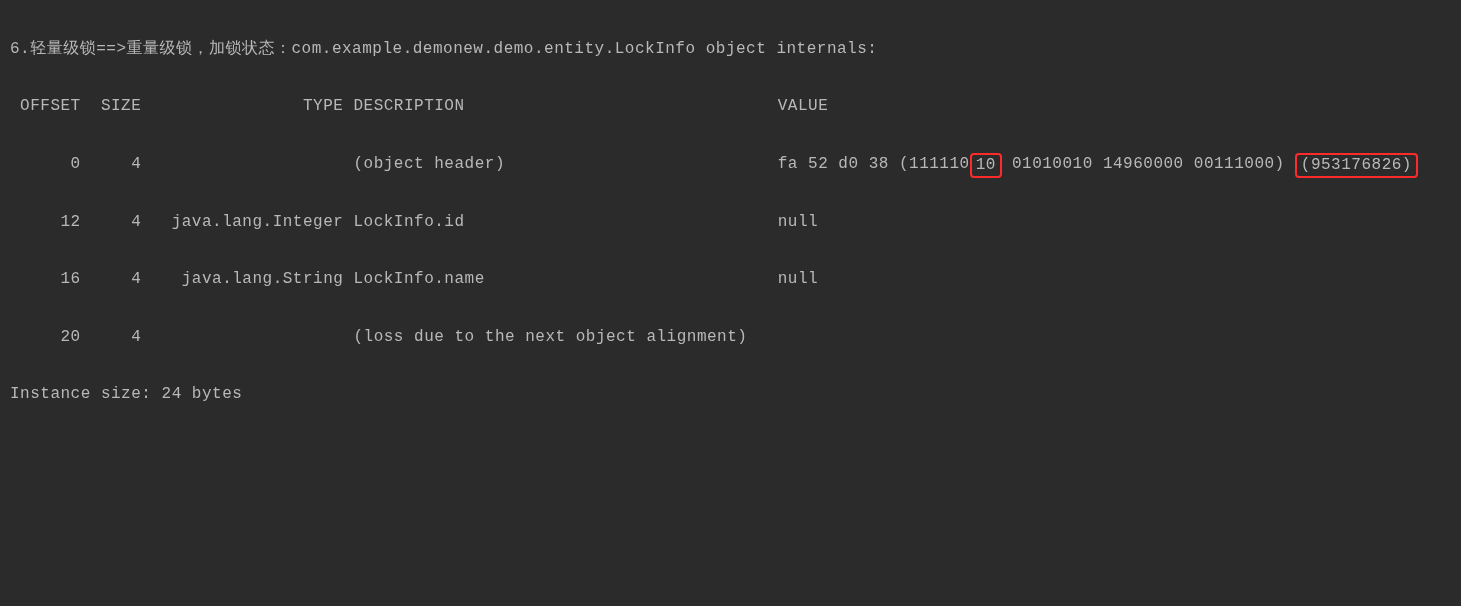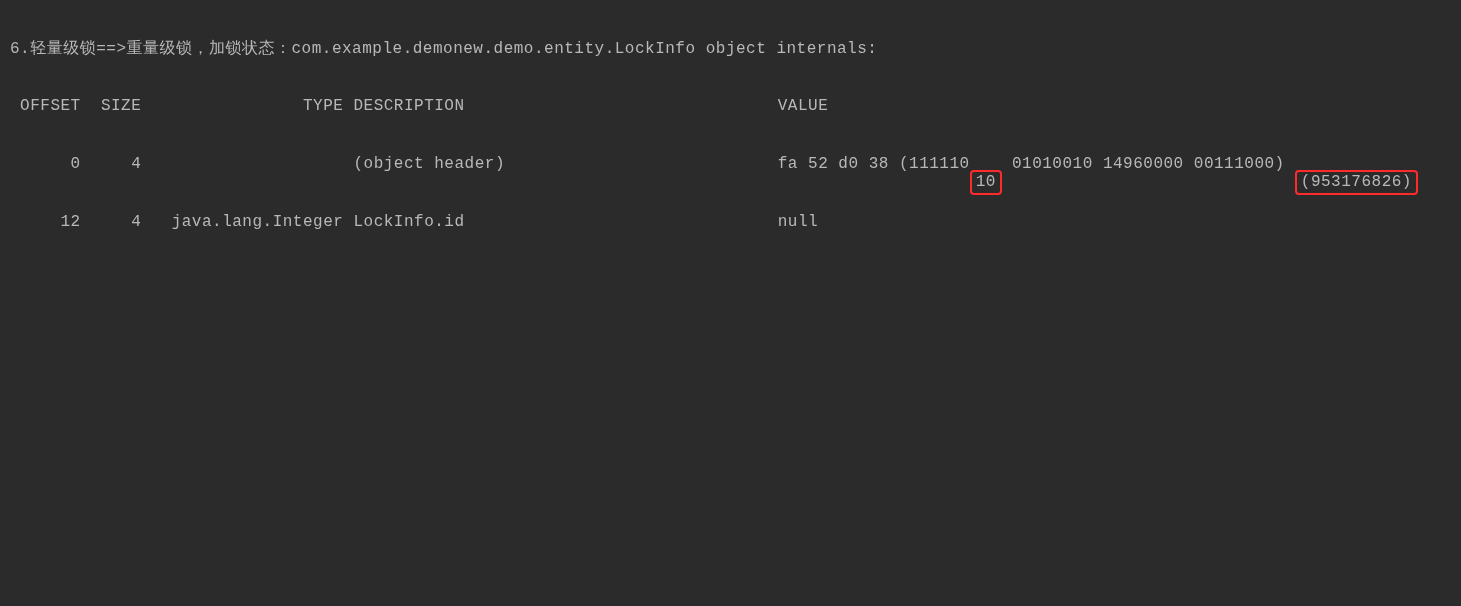--- a/index.html
+++ b/index.html
@@ -17,31 +17,34 @@
     white-space: pre;
   }
   .row { display: block; }
   .highlight-box {
     border: 2px solid #ff2a2a;
     border-radius: 4px;
     padding: 0 4px;
     display: inline-block;
     line-height: 1.3;
     position: relative;
-    top: 18px;
+    top: 1px;
   }
 </style>
 </head>
 <body>
 
 <div class="terminal">
 <span class="row">6.轻量级锁==&gt;重量级锁，加锁状态：com.example.demonew.demo.entity.LockInfo object internals:</span>
 <span class="row"> OFFSET  SIZE                TYPE DESCRIPTION                               VALUE</span>
 <span class="row"><span>      0     4                     (object header)                           fa 52 d0 38 (111110</span><span class="highlight-box">10</span><span> 01010010 14960000 00111000) </span><span class="highlight-box">(953176826)</span></span>
 <span class="row">     12     4   java.lang.Integer LockInfo.id                               null</span>
+<span class="row">     16     4    java.lang.String LockInfo.name                             null</span>
+<span class="row">     20     4                     (loss due to the next object alignment)</span>
+<span class="row">Instance size: 24 bytes</span>
 
 
 
 
 
 
 
 
 
 

